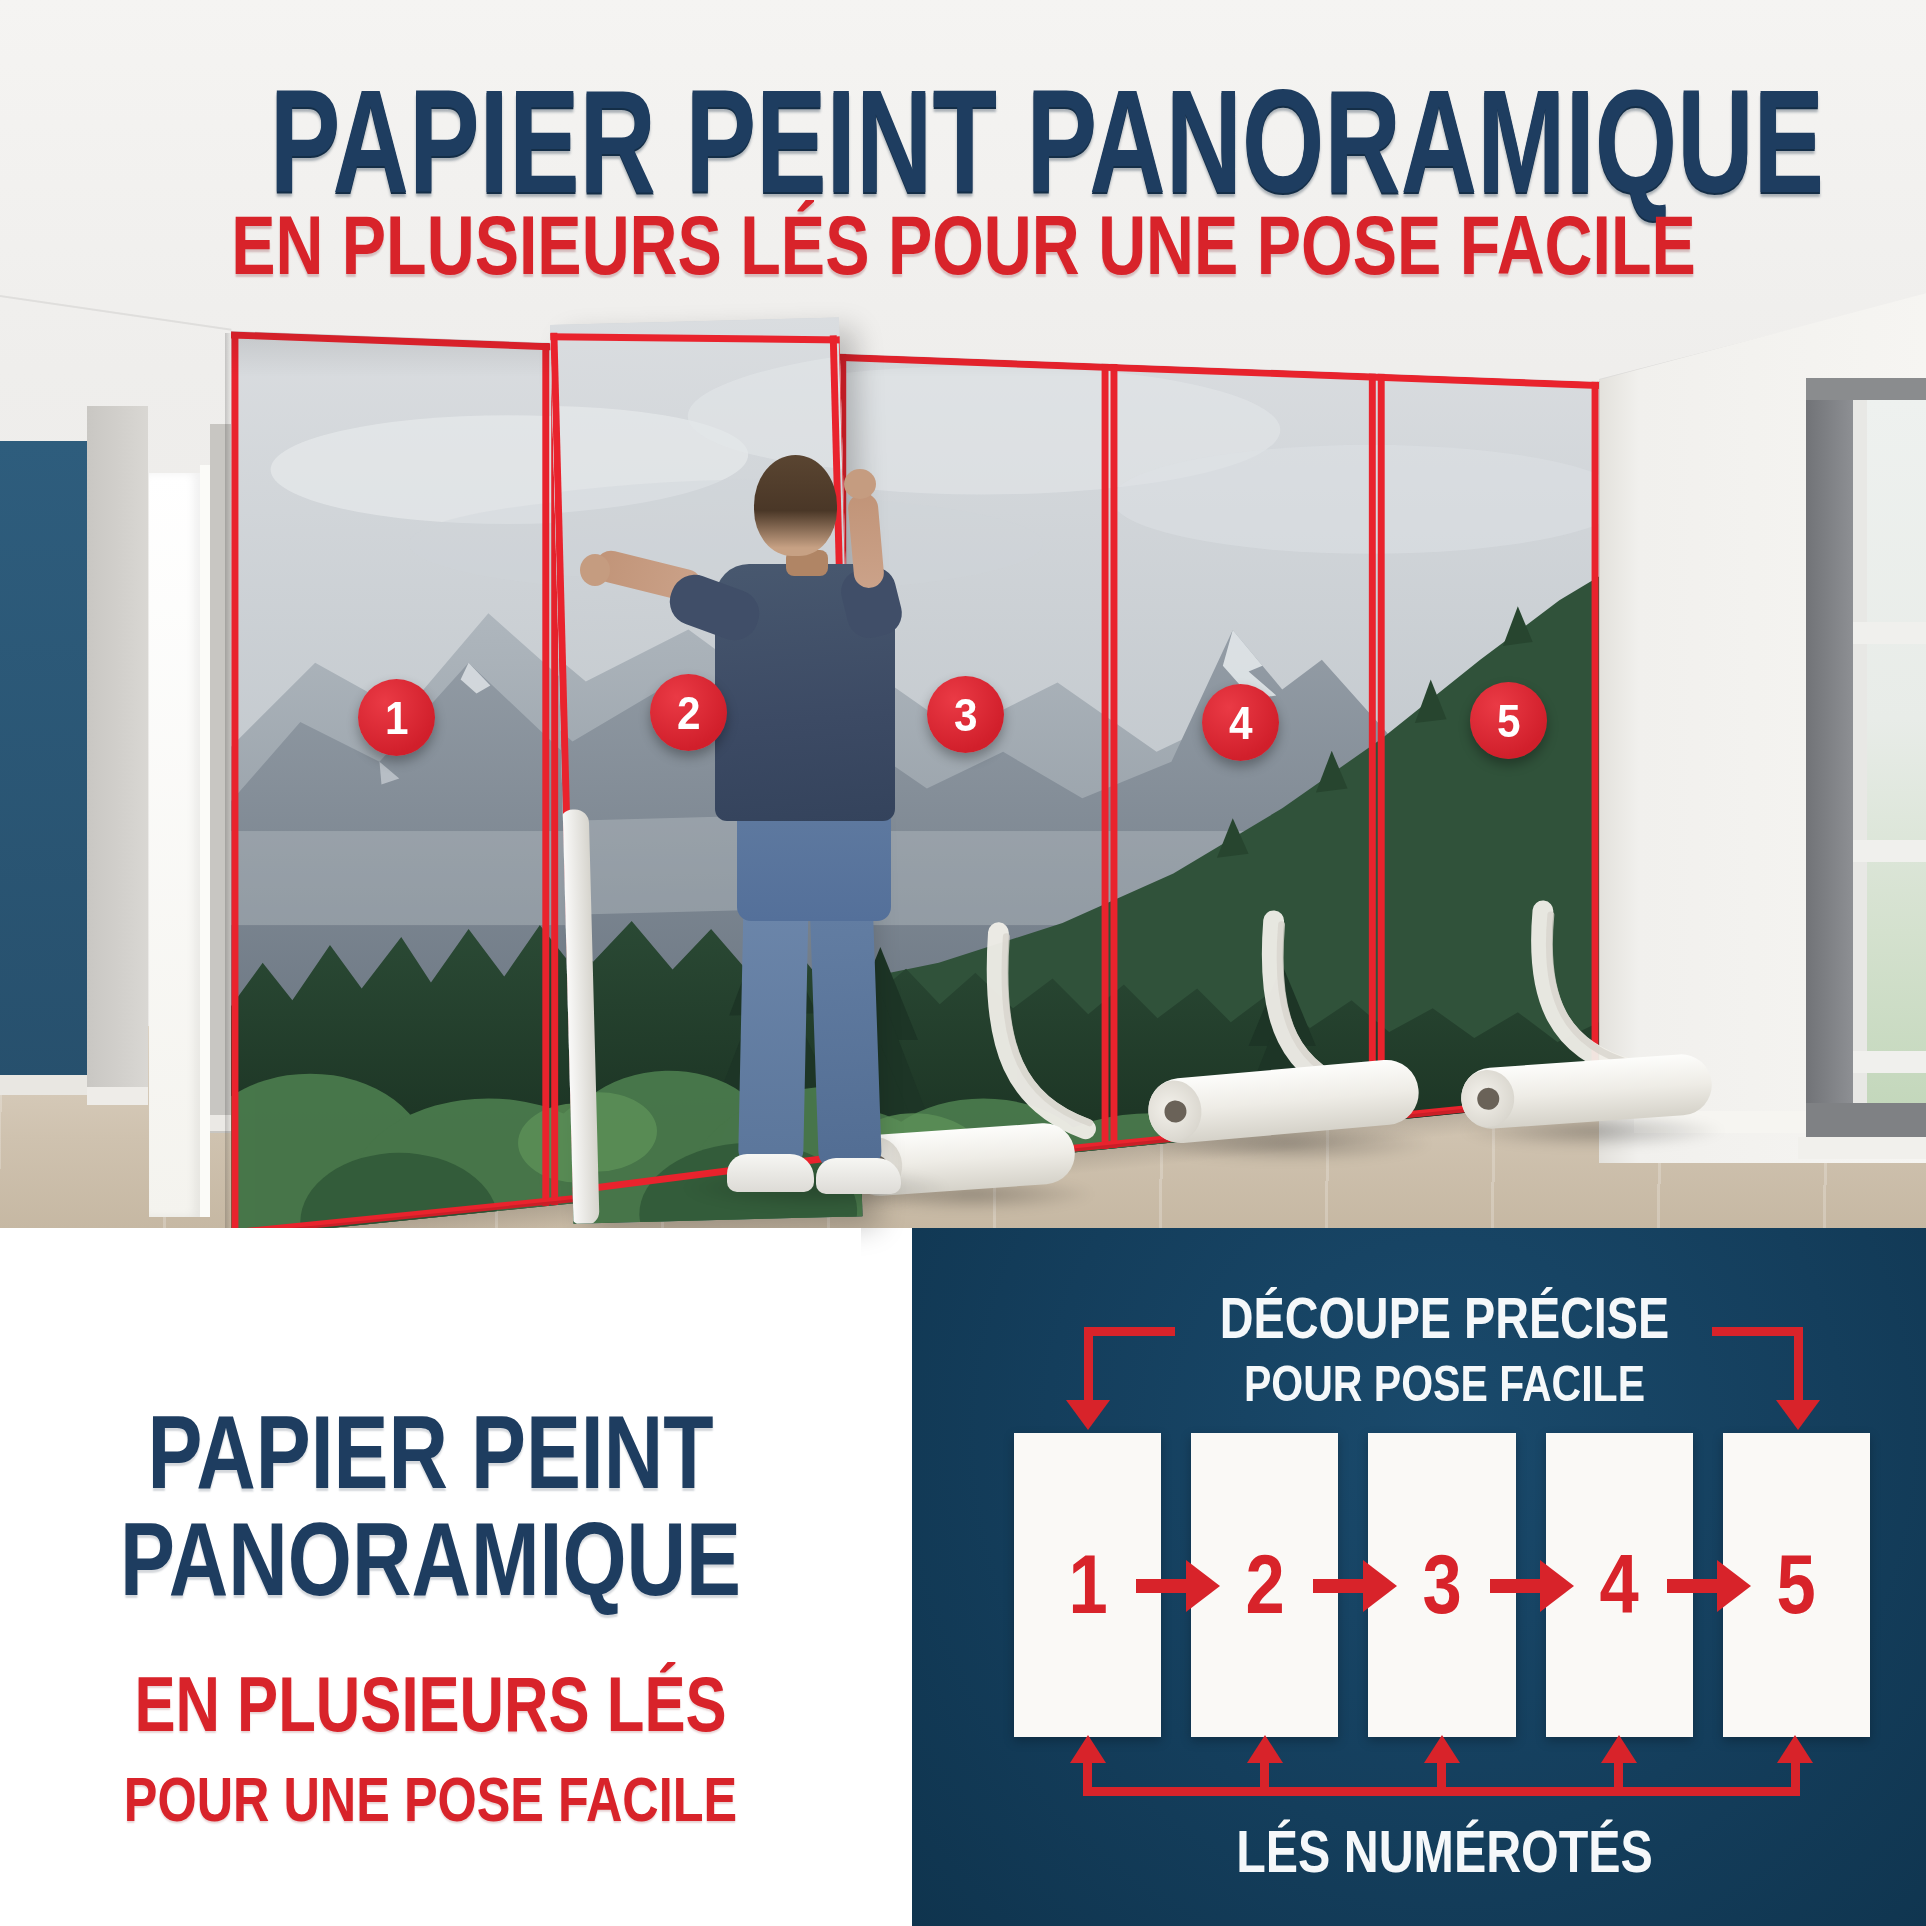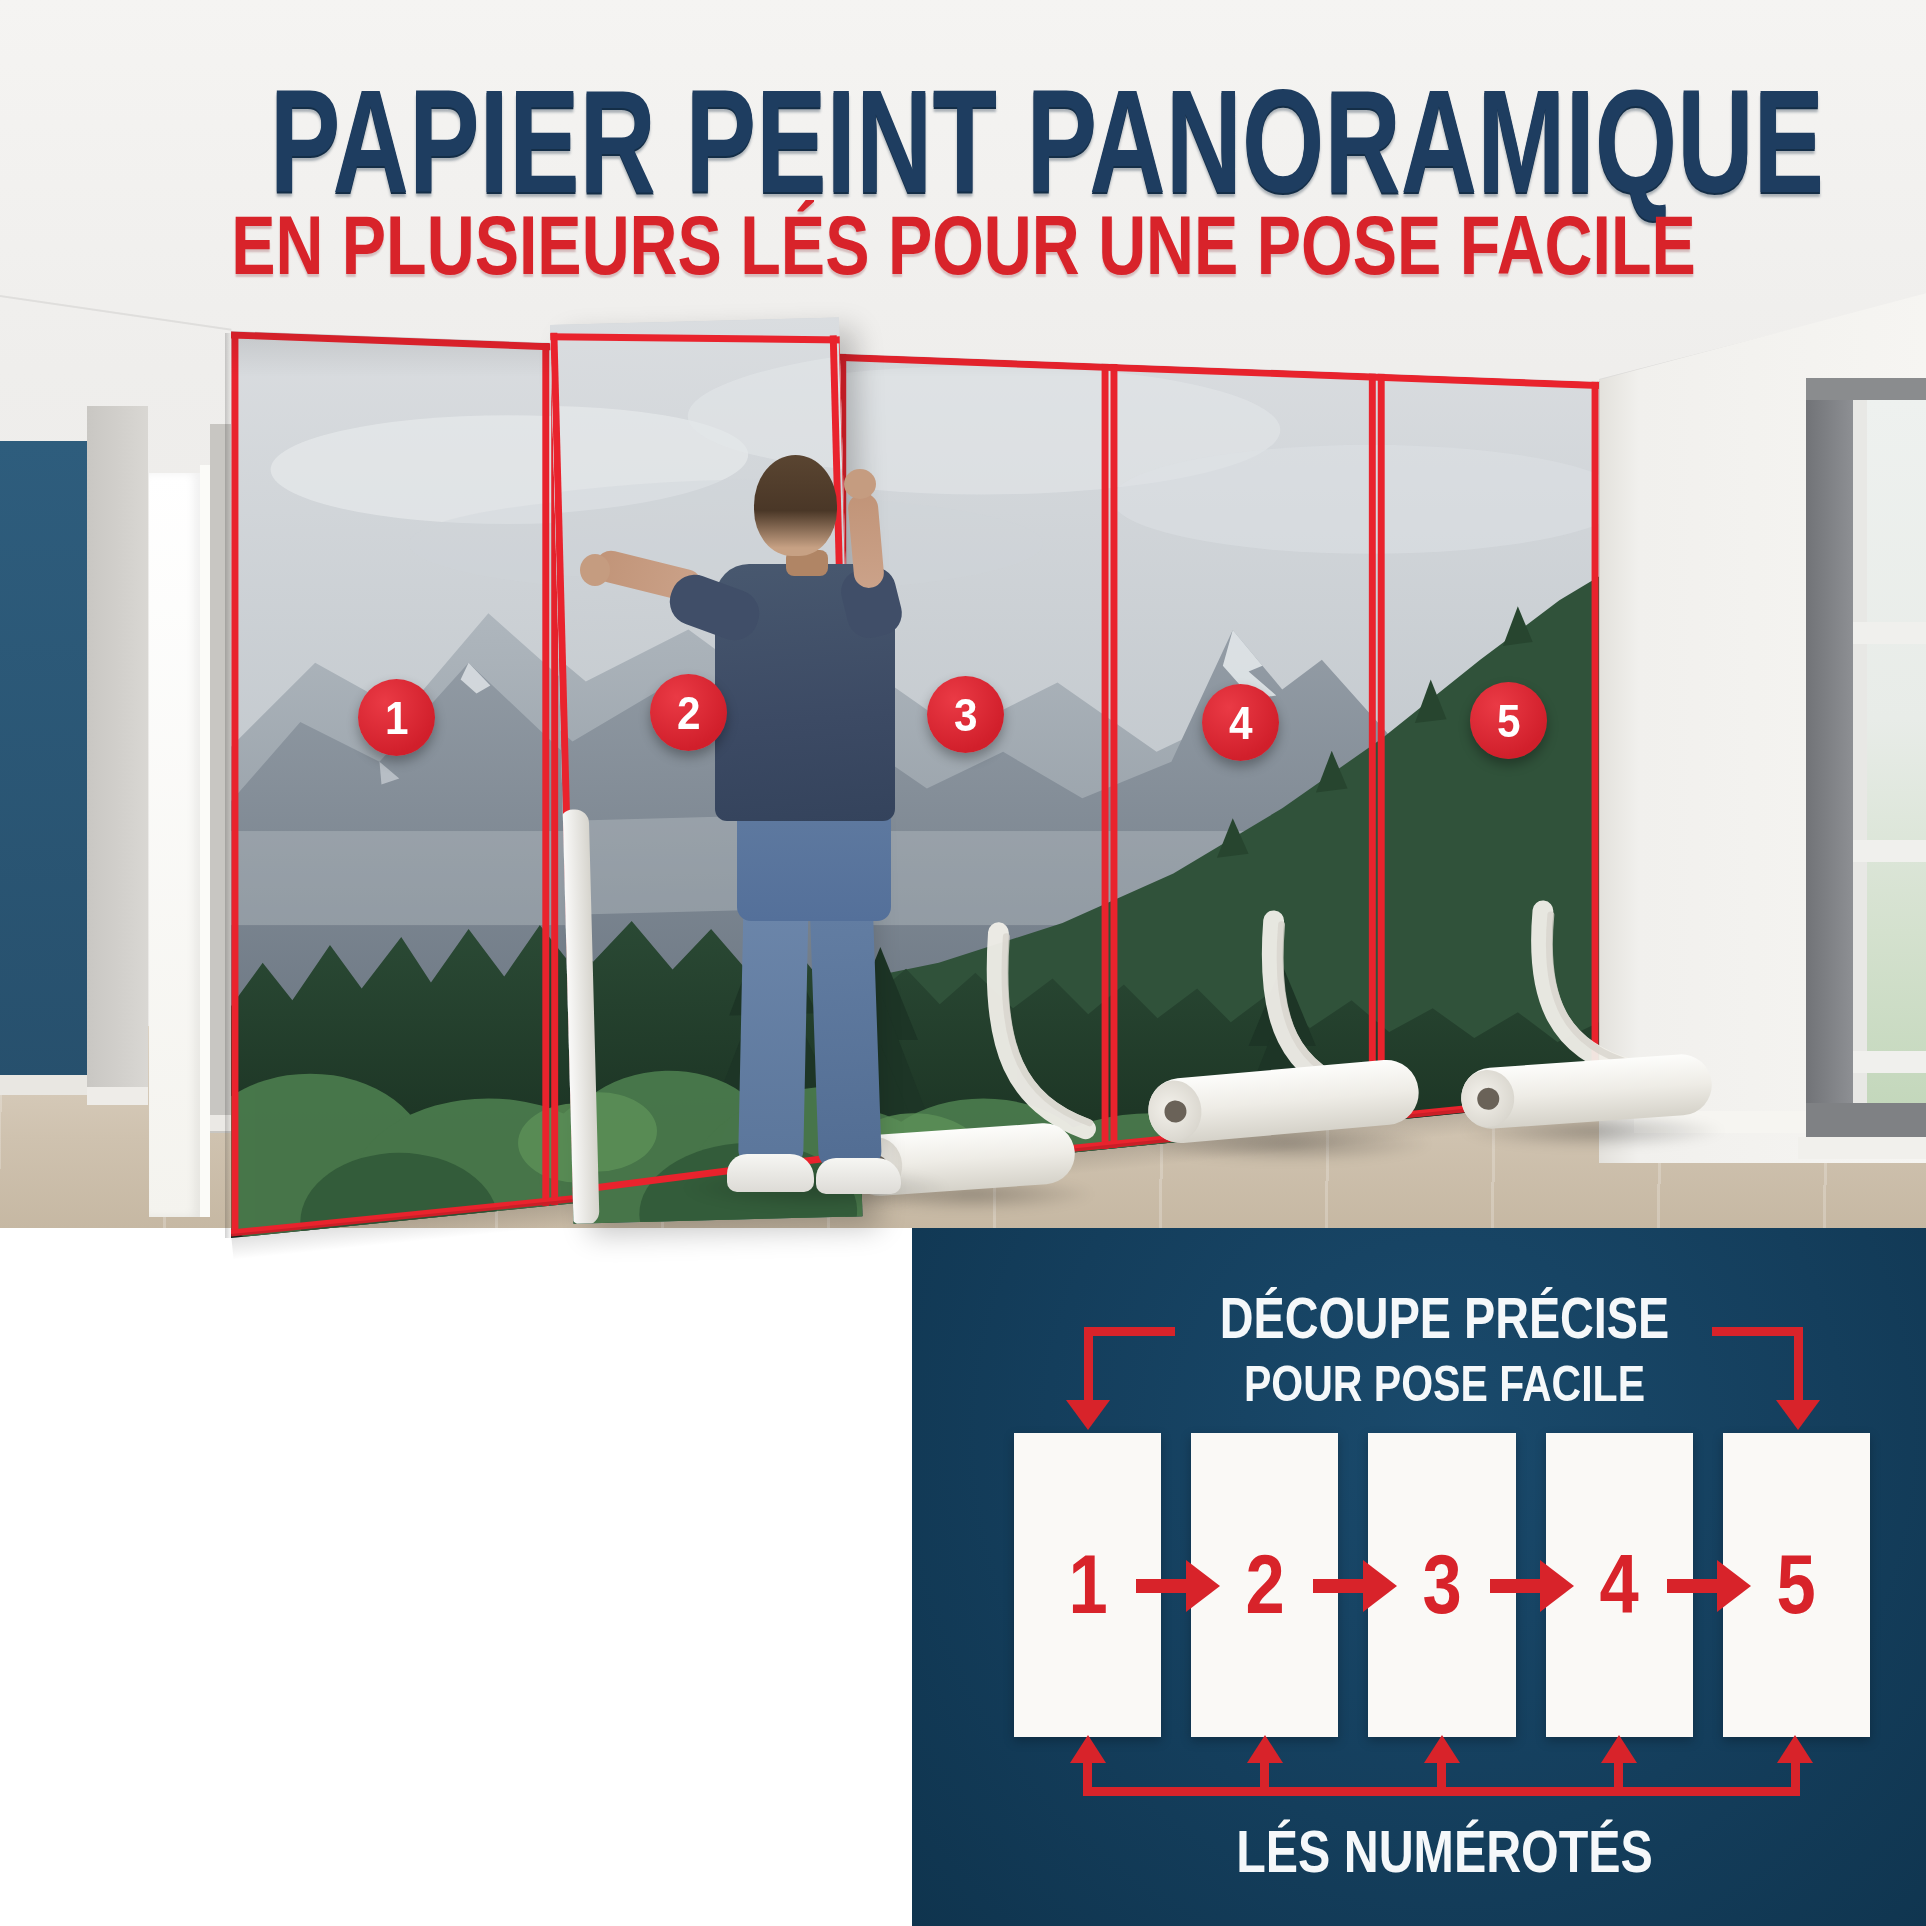--- a/index.html
+++ b/index.html
@@ -422,20 +422,26 @@
         <span>4</span>
       </div>
     <div class="pcircle" style="left:1470px;top:682px;">
         <span>5</span>
       </div>
 
     <div class="h-title">PAPIER PEINT PANORAMIQUE</div>
     <div class="h-sub">EN PLUSIEURS LÉS POUR UNE POSE FACILE</div>
   </section>
 
+  <section class="bl">
+    <div class="l1">PAPIER PEINT</div>
+    <div class="l2">PANORAMIQUE</div>
+    <div class="l3">EN PLUSIEURS LÉS</div>
+    <div class="l4">POUR UNE POSE FACILE</div>
+  </section>
 
   <section class="br">
     <div class="h1">DÉCOUPE PRÉCISE</div>
     <div class="h2">POUR POSE FACILE</div>
 
     <div class="rbar" style="left:172px;top:99px;width:91px;height:9px;"></div>
     <div class="rbar" style="left:172px;top:99px;width:9px;height:75px;"></div>
     <div class="tri-down" style="left:154px;top:172px;"></div>
 
     <div class="rbar" style="left:800px;top:99px;width:91px;height:9px;"></div>

